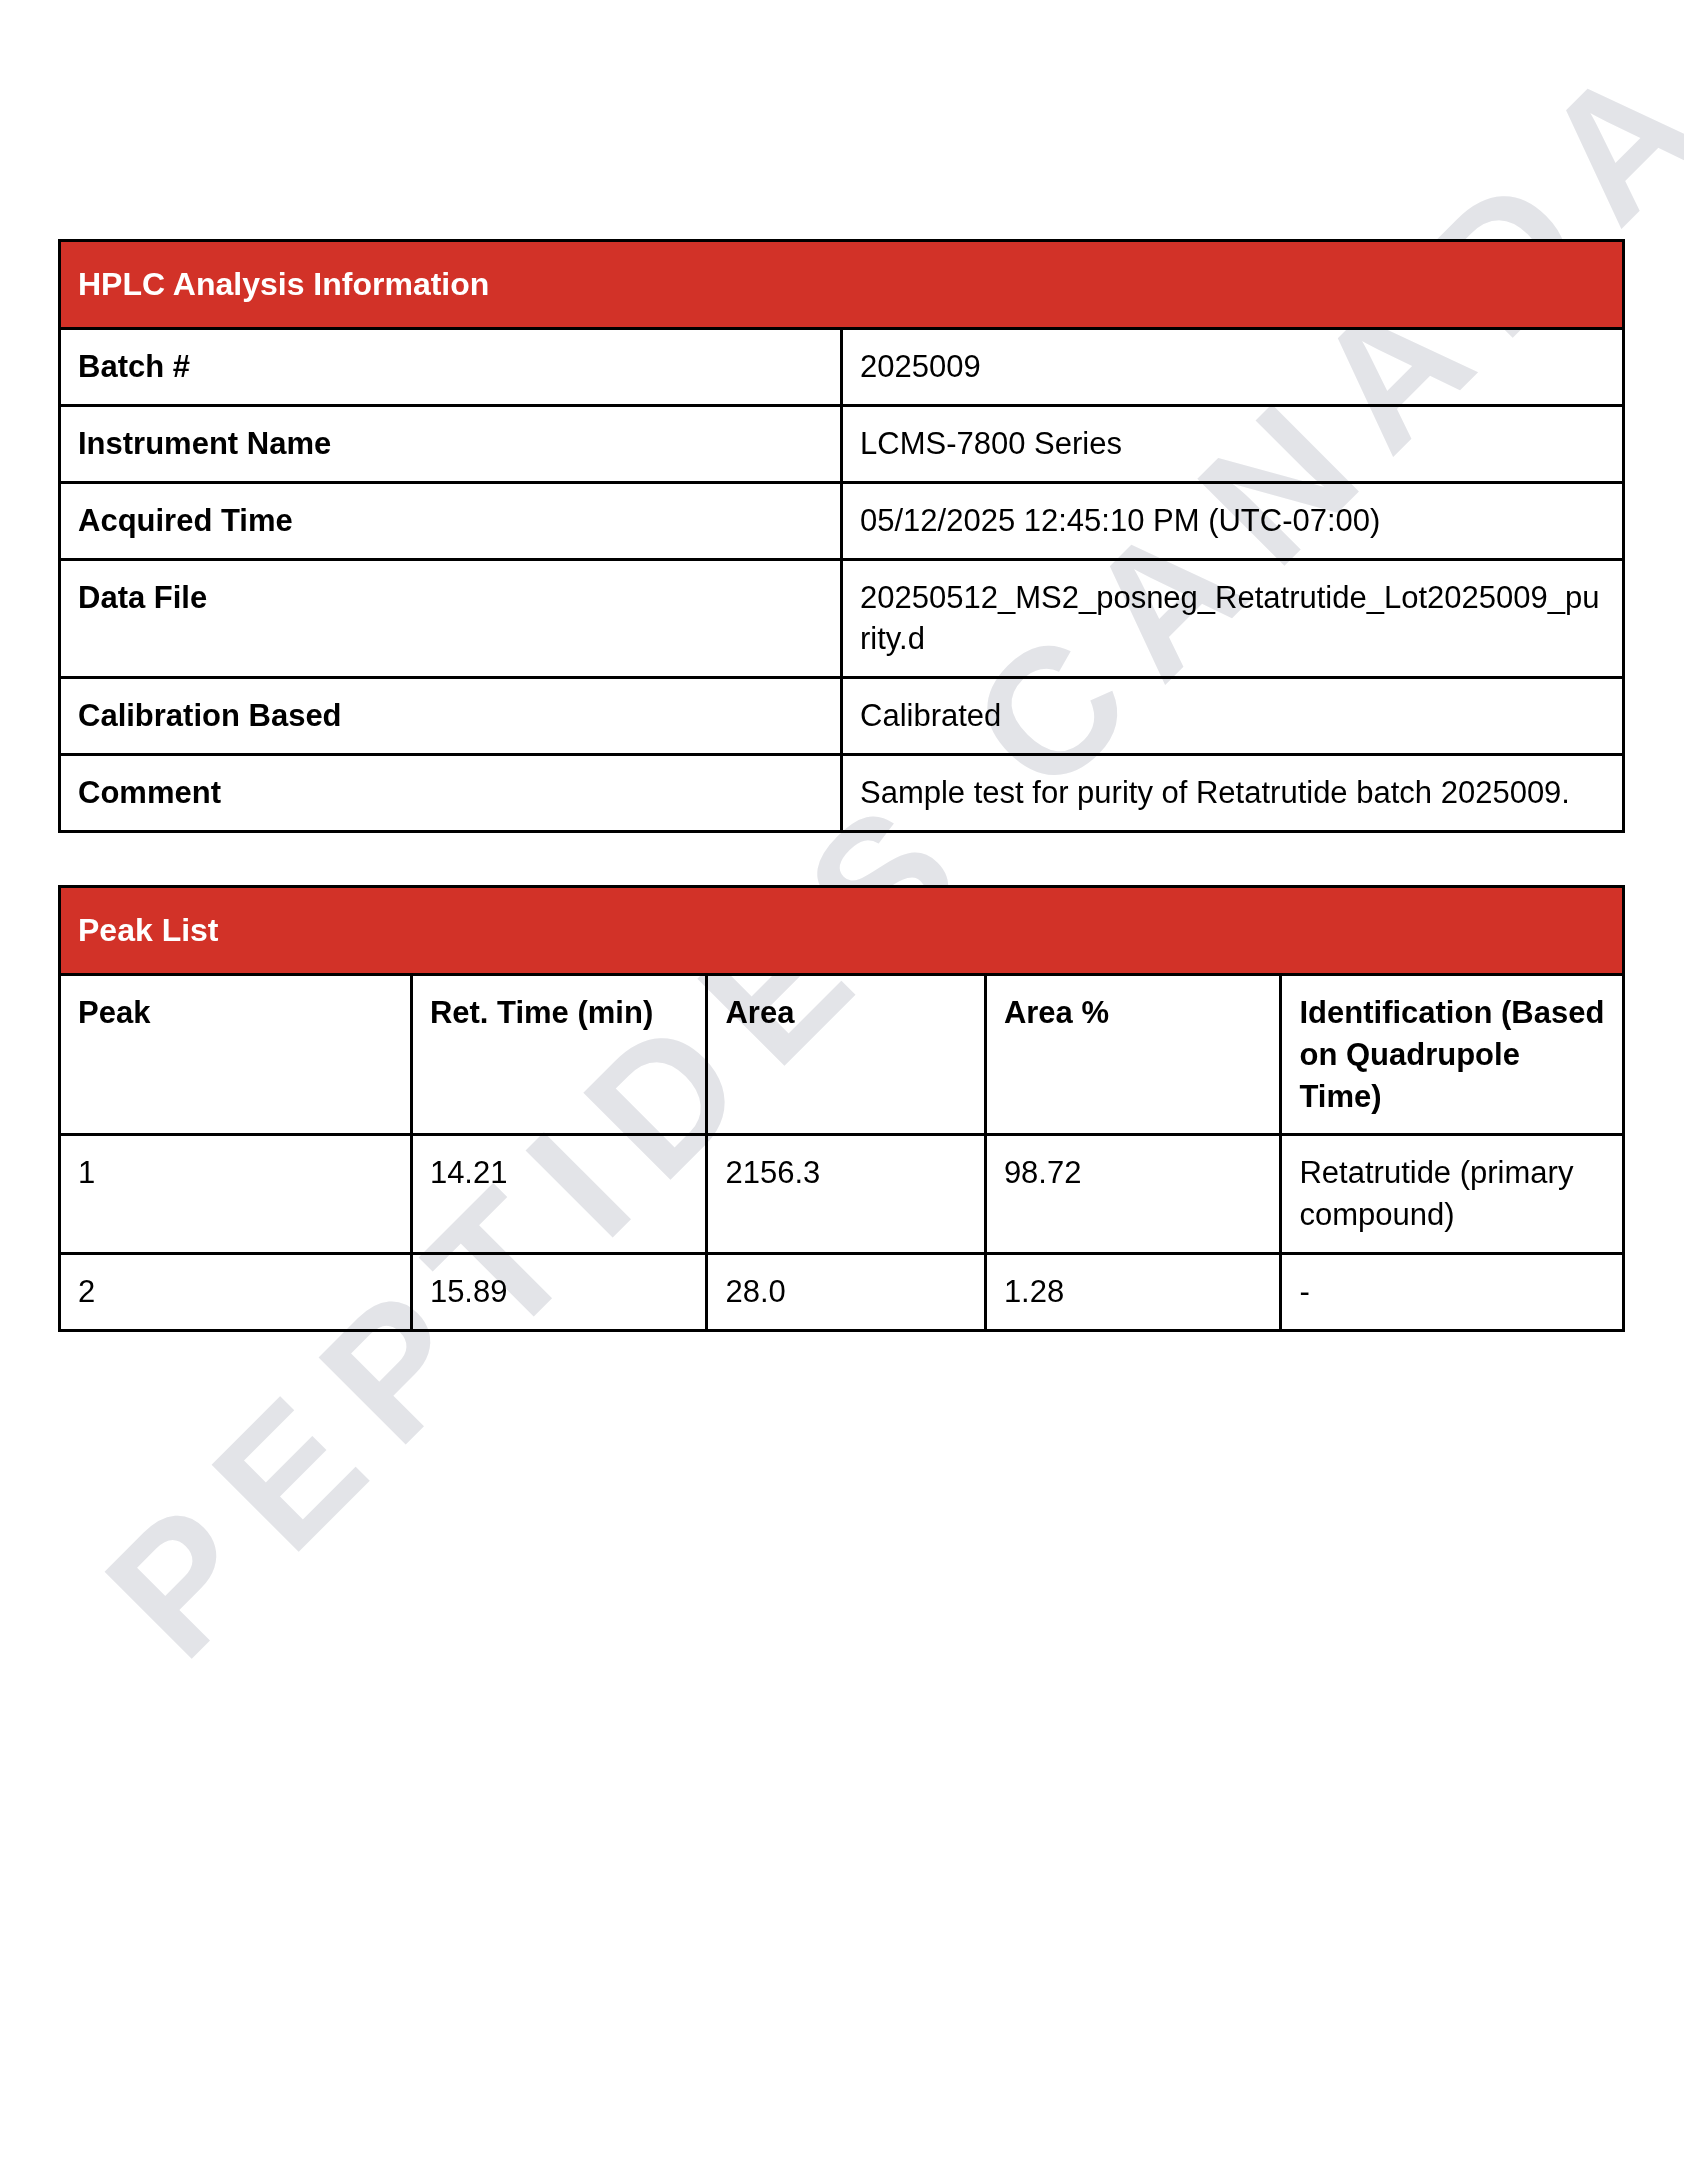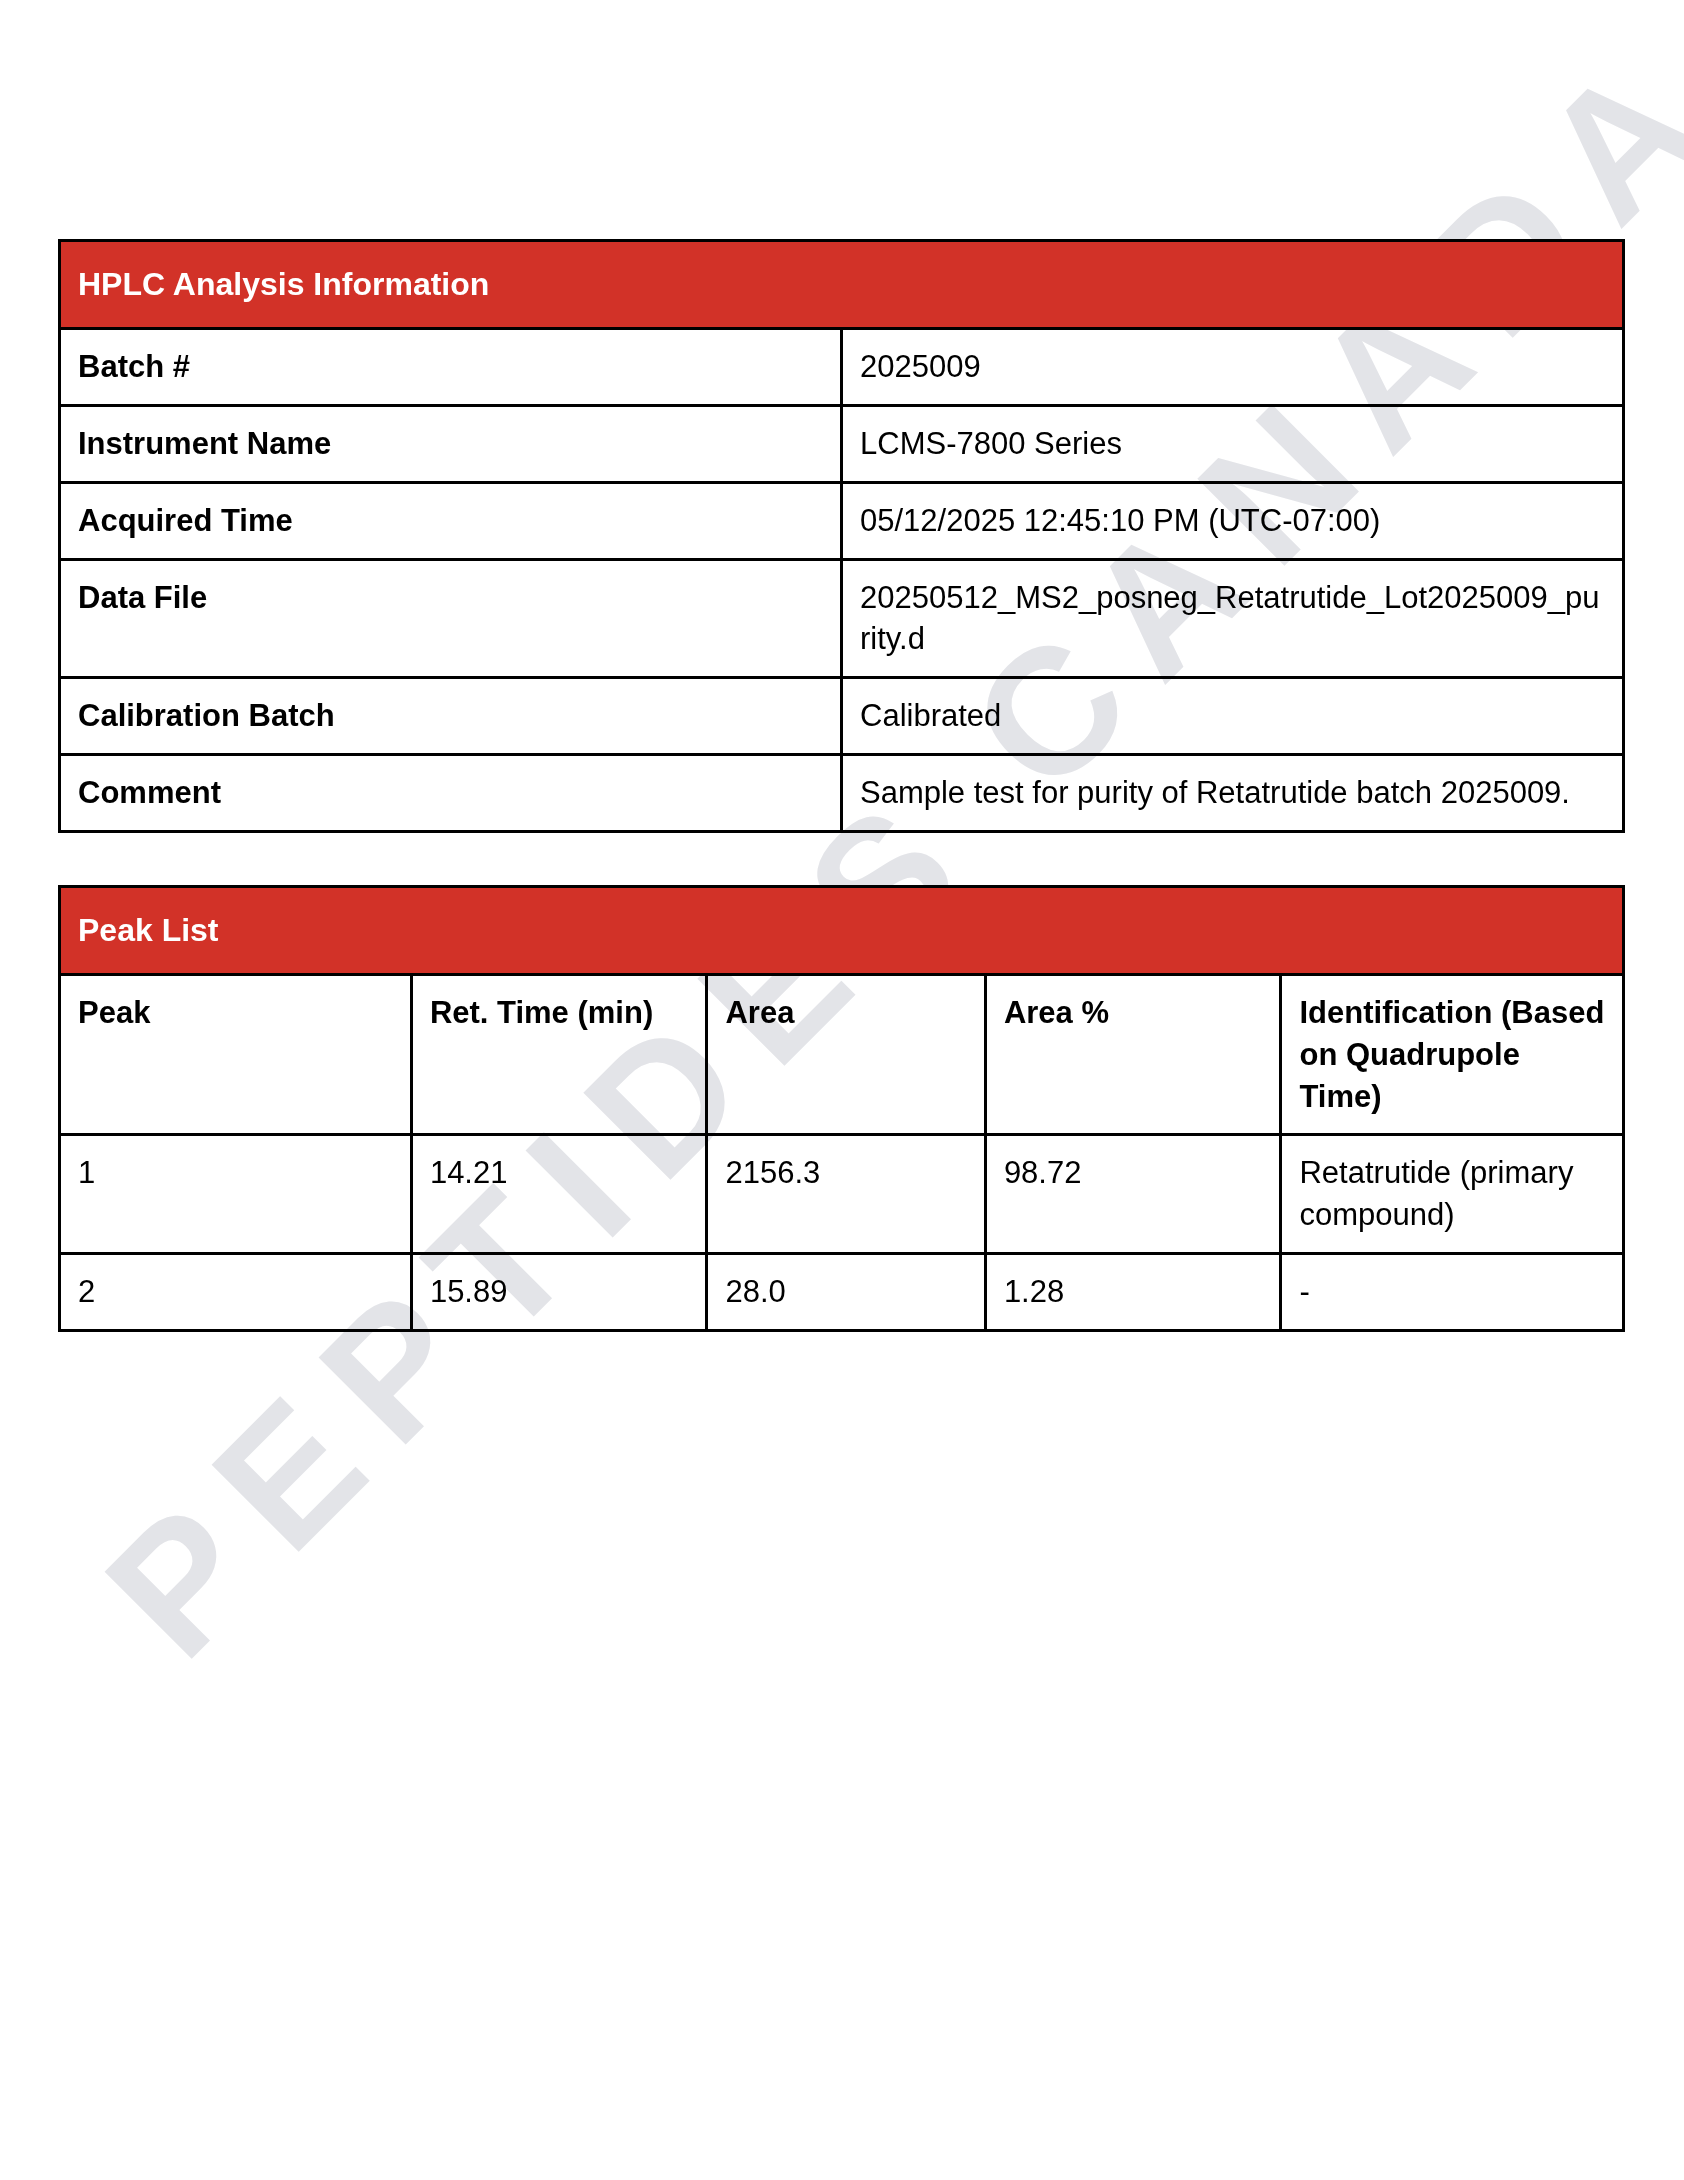--- a/index.html
+++ b/index.html
@@ -92,21 +92,21 @@
         </tr>
         <tr class="row-std">
           <td class="label-cell">Acquired Time</td>
           <td>05/12/2025 12:45:10 PM (UTC-07:00)</td>
         </tr>
         <tr class="row-tall">
           <td class="label-cell">Data File</td>
           <td>20250512_MS2_posneg_Retatrutide_Lot2025009_purity.d</td>
         </tr>
         <tr class="row-std">
-          <td class="label-cell">Calibration Batch</td>
+          <td class="label-cell">Calibration Based</td>
           <td>Calibrated</td>
         </tr>
         <tr class="row-std">
           <td class="label-cell">Comment</td>
           <td>Sample test for purity of Retatrutide batch 2025009.</td>
         </tr>
       </tbody>
     </table>
 
     <table>

